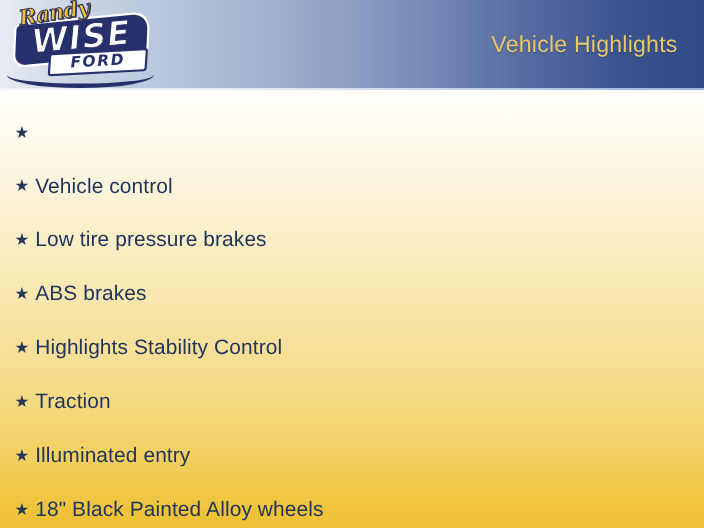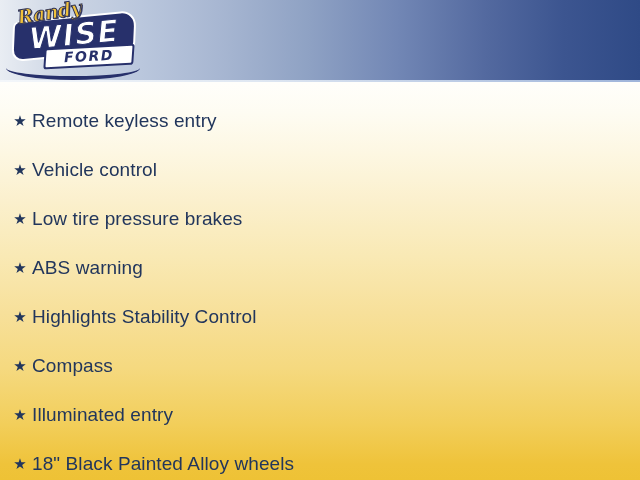--- a/index.html
+++ b/index.html
@@ -228,47 +228,47 @@
       <div class="logo-wise-wrap">
         <div class="logo-wise-plate"></div>
         <div class="logo-wise">WISE</div>
       </div>
       <div class="logo-ford-wrap">
         <div class="logo-ford-plate"></div>
         <div class="logo-ford">FORD</div>
       </div>
     </div>
 
+    <div class="header-title">Vehicle Highlights</div>
   </div>
   <div class="header-underline"></div>
 
   <div class="highlights" id="highlights-list">
       <div class="hl-item">
         <span class="hl-star">★</span>
-        <span class="hl-label">Remote keyless entry</span>
       </div>
       <div class="hl-item">
         <span class="hl-star">★</span>
         <span class="hl-label">Vehicle control</span>
       </div>
       <div class="hl-item">
         <span class="hl-star">★</span>
         <span class="hl-label">Low tire pressure brakes</span>
       </div>
       <div class="hl-item">
         <span class="hl-star">★</span>
-        <span class="hl-label">ABS warning</span>
+        <span class="hl-label">ABS brakes</span>
       </div>
       <div class="hl-item">
         <span class="hl-star">★</span>
         <span class="hl-label">Highlights Stability Control</span>
       </div>
       <div class="hl-item">
         <span class="hl-star">★</span>
-        <span class="hl-label">Compass</span>
+        <span class="hl-label">Traction</span>
       </div>
       <div class="hl-item">
         <span class="hl-star">★</span>
         <span class="hl-label">Illuminated entry</span>
       </div>
       <div class="hl-item">
         <span class="hl-star">★</span>
         <span class="hl-label">18" Black Painted Alloy wheels</span>
       </div>
     </div>

